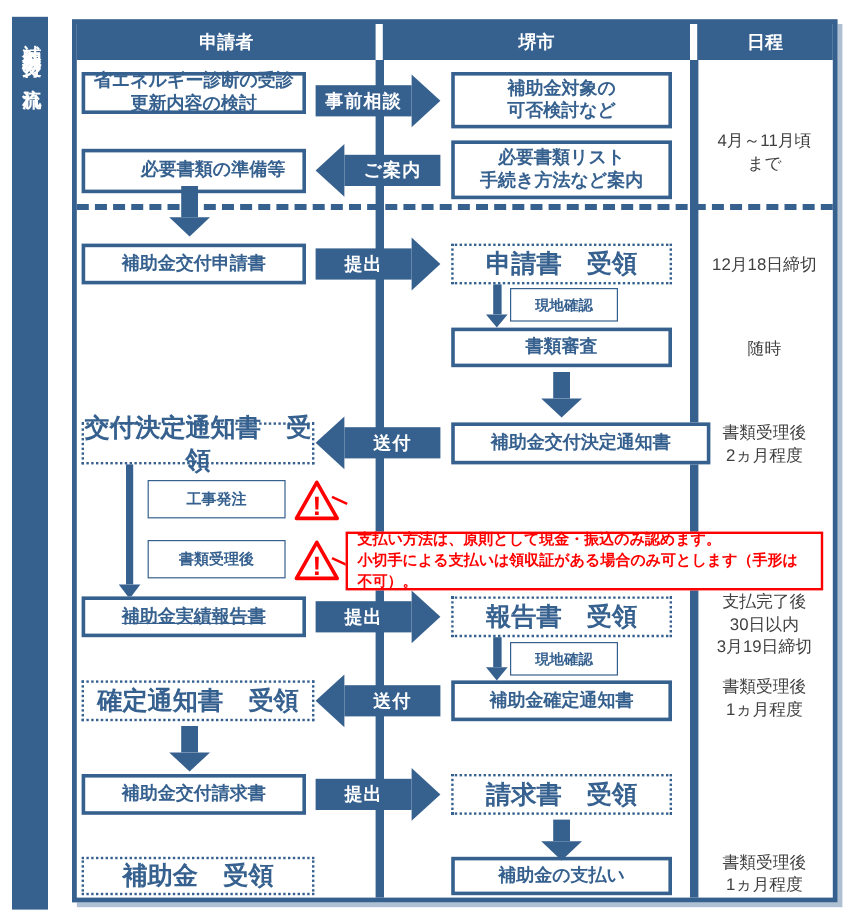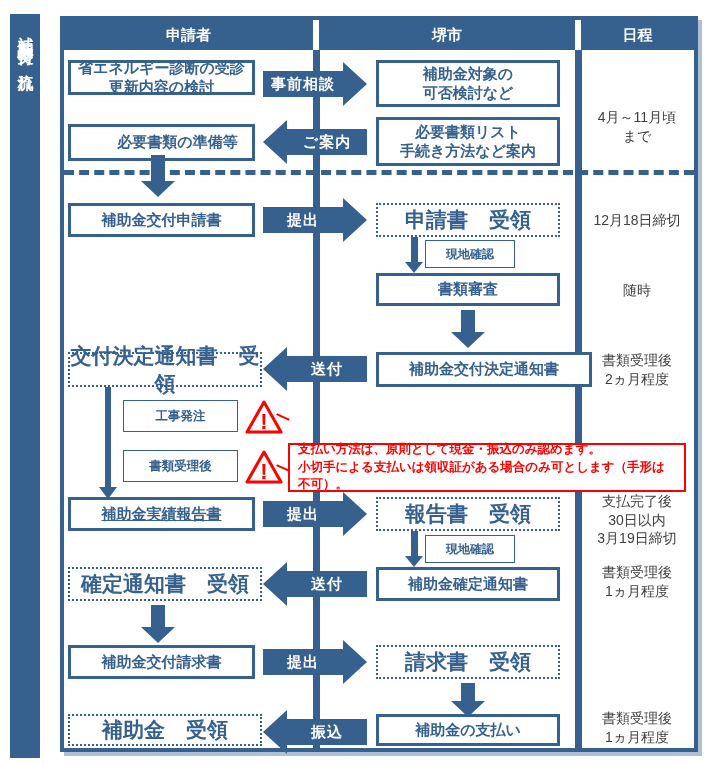--- a/index.html
+++ b/index.html
@@ -224,20 +224,16 @@
     <div class="dbox" style="left:312px;top:625px;width:184px;height:34px;">請求書　受領</div>
 
     <div class="varrow" style="left:387px;top:663px;width:34px;height:34px;">
       <div class="vbody"></div>
       <div class="vhead"></div>
     </div>
 
     <div class="sbox" style="left:312px;top:694px;width:184px;height:32px;">補助金の支払い</div>
     <div class="sched preline" style="left:517px;top:688px;width:112px;height:40px;">書類受理後
 1ヵ月程度</div>
-    <div class="harrow" style="left:199px;top:690px;">
-      <div class="head-l"></div>
-      <div class="bar">振込</div>
-    </div>
     <div class="dbox" style="left:4px;top:694px;width:194px;height:32px;">補助金　受領</div>
 
   </div>
 </div>
 
 </body></html>

